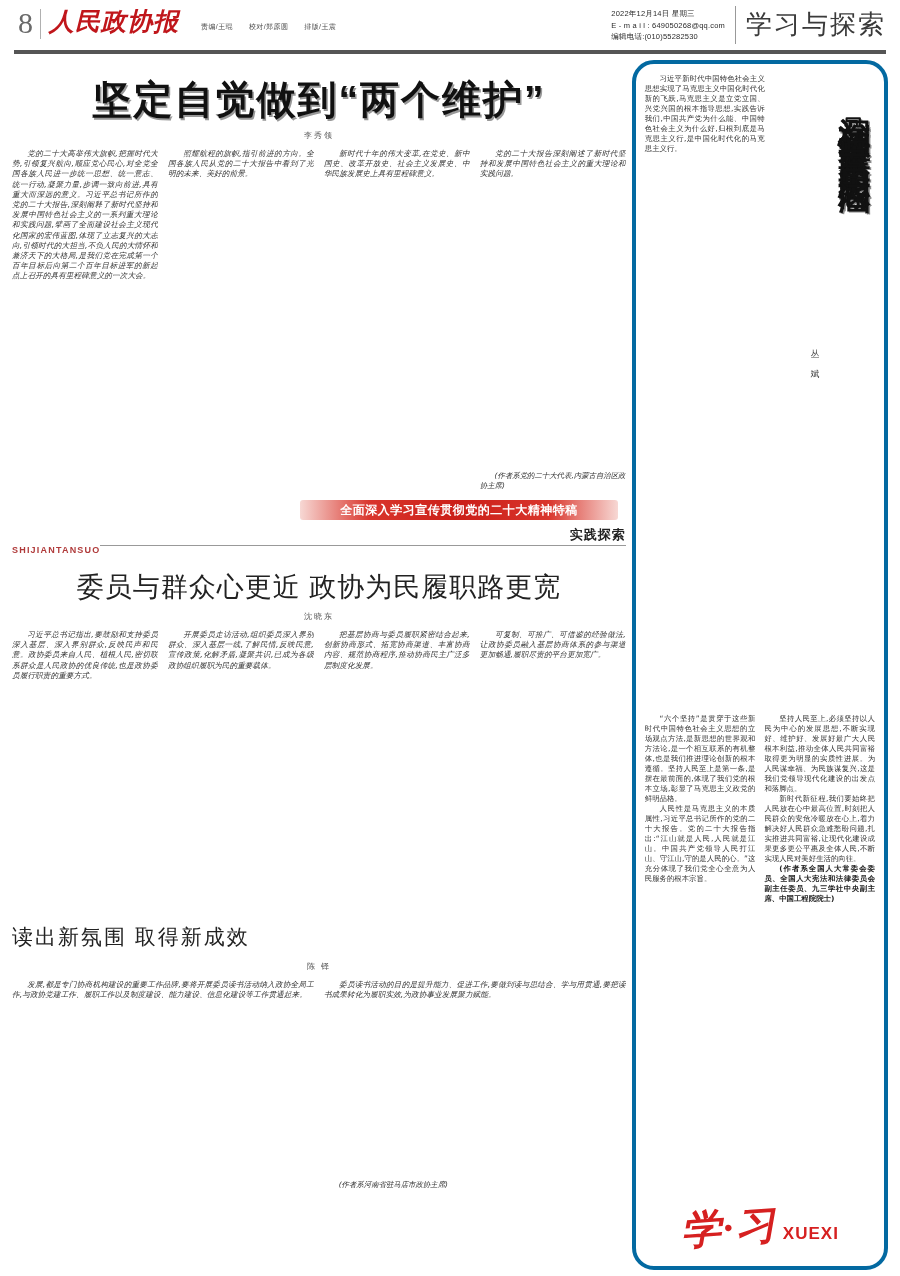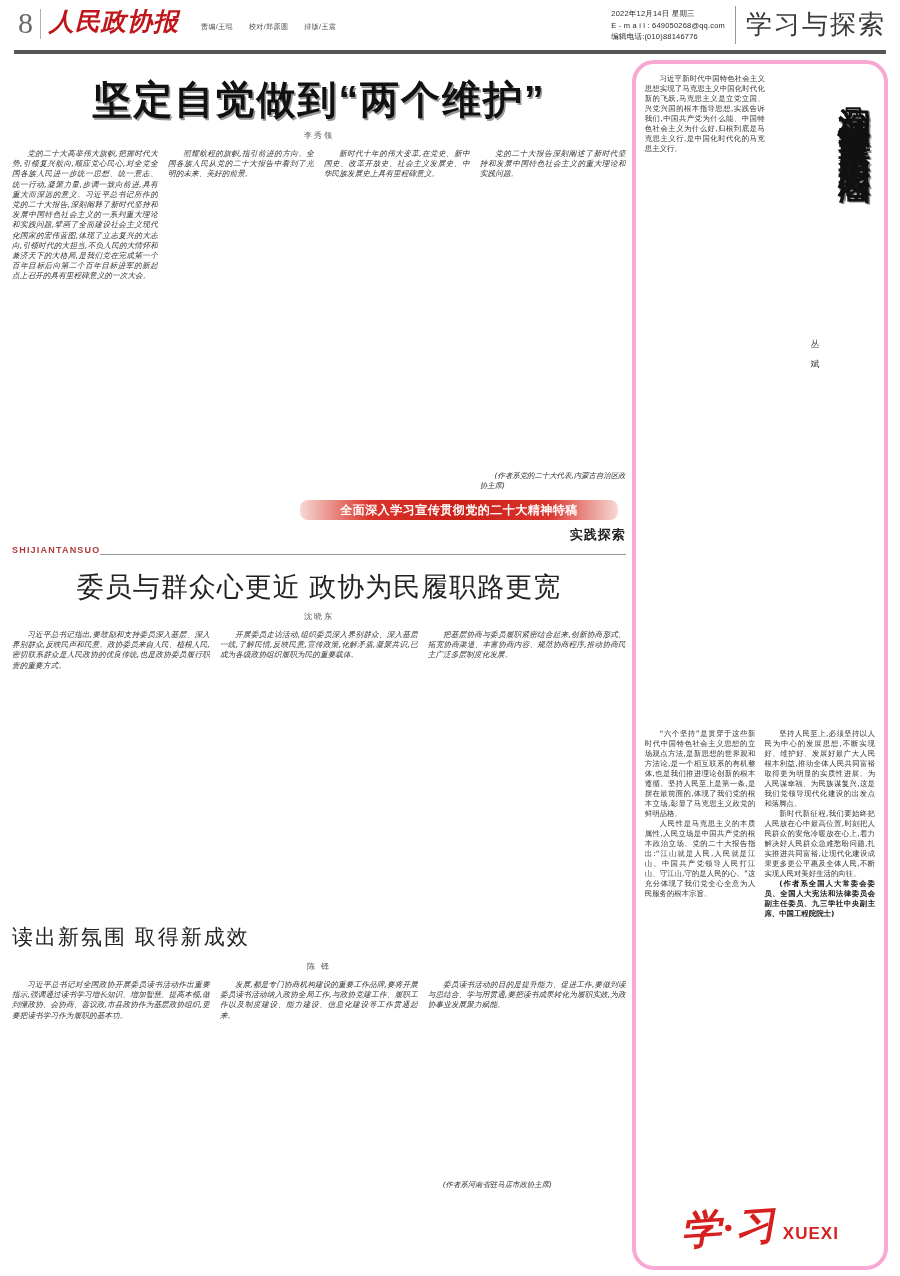--- a/index.html
+++ b/index.html
@@ -149,21 +149,21 @@
   .section-label .cn {
     font-size: 13px;
     font-weight: bold;
     color: #222;
     letter-spacing: 1px;
     font-family: "Liberation Sans", sans-serif;
     text-align: right;
   }
   .section-label .pinyin-row {
     display: flex;
-    align-items: flex-end;
+    align-items: flex-start;
     gap: 0;
     margin-top: 1px;
   }
   .section-label .py {
     font-size: 9px;
     font-weight: bold;
     color: #b03a3a;
     letter-spacing: 1.2px;
     font-family: "Liberation Sans", sans-serif;
     white-space: nowrap;
@@ -200,21 +200,21 @@
     width: 318px;
     height: 20px;
     background: linear-gradient(90deg, #f7d8d4 0%, #d9352c 22%, #cb1f18 50%, #d9352c 78%, #f7d8d4 100%);
     color: #ffffff;
     font-size: 12px;
     font-weight: bold;
     letter-spacing: 0.5px;
     text-align: center;
     line-height: 20px;
     font-family: "Liberation Sans", sans-serif;
-    border-radius: 8px;
+    border-radius: 3px;
     white-space: nowrap;
     overflow: hidden;
   }
 
   
   .cols {
     display: flex;
     gap: 10px;
     font-style: italic;
   }
@@ -249,29 +249,28 @@
     font-size: 7.4px;
     line-height: 10.2px;
     color: #333;
     text-indent: 2em;
     margin: 0;
     font-family: "DejaVu Sans", sans-serif;
   }
 
   
   .red-box {
-    border: 4px solid #f9a8d4;
+    border: 4px solid #0369a1;
     border-radius: 22px;
     height: 1210px;
     box-sizing: border-box;
-    padding: 18px 9px 6px 9px;
+    padding: 28px 9px 6px 9px;
     position: relative;
     display: flex;
     flex-direction: column;
-    gap: 25px;
   }
   .vert-head-wrap {
     display: flex;
     flex-direction: row-reverse;
     align-items: flex-start;
     height: 620px;
     gap: 4px;
   }
   .vert-headline {
     writing-mode: vertical-rl;
@@ -374,21 +373,21 @@
   <div class="paper-name">人民政协报</div>
   <div class="credits">
     <span>责编/王琨</span>
     <span>校对/郑原圆</span>
     <span>排版/王震</span>
   </div>
   <div class="masthead-right">
     <div class="dateblock">
       <div>2022年12月14日 星期三</div>
       <div>E - m a i l : 649050268@qq.com</div>
-      <div>编辑电话:(010)88146776</div>
+      <div>编辑电话:(010)55282530</div>
     </div>
     <div class="sectionmast-sep"></div>
     <div class="section-mast">学习与探索</div>
   </div>
 </div>
 <div class="mast-rule"></div>
 
 <div class="page-body">
 
   <div class="left-pane">
@@ -443,32 +442,32 @@
         <div class="col">
           <div class="textblock" style="height:275px">
             <p>开展委员走访活动,组织委员深入界别群众、深入基层一线,了解民情,反映民意,宣传政策,化解矛盾,凝聚共识,已成为各级政协组织履职为民的重要载体。</p>
           </div>
         </div>
         <div class="col">
           <div class="textblock" style="height:275px">
             <p>把基层协商与委员履职紧密结合起来,创新协商形式、拓宽协商渠道、丰富协商内容、规范协商程序,推动协商民主广泛多层制度化发展。</p>
           </div>
         </div>
+        <div class="col">
+          <div class="textblock" style="height:275px">
+            <p>可复制、可推广、可借鉴的经验做法,让政协委员融入基层协商体系的参与渠道更加畅通,履职尽责的平台更加宽广。</p>
+          </div>
+        </div>
       </div>
     </div>
 
     <div>
       <div class="headline-3">读出新氛围  取得新成效</div>
       <div class="byline">陈 铎</div>
       <div class="cols">
-        <div class="col">
-          <div class="textblock" style="height:222px">
-            <p>习近平总书记对全国政协开展委员读书活动作出重要指示,强调通过读书学习增长知识、增加智慧、提高本领,做到懂政协、会协商、善议政,市县政协作为基层政协组织,更要把读书学习作为履职的基本功。</p>
-          </div>
-        </div>
         <div class="col">
           <div class="textblock" style="height:222px">
             <p>发展,都是专门协商机构建设的重要工作品牌,要将开展委员读书活动纳入政协全局工作,与政协党建工作、履职工作以及制度建设、能力建设、信息化建设等工作贯通起来。</p>
           </div>
         </div>
         <div class="col">
           <div class="textblock" style="height:200px">
             <p>委员读书活动的目的是提升能力、促进工作,要做到读与思结合、学与用贯通,要把读书成果转化为履职实效,为政协事业发展聚力赋能。</p>
           </div>
           <p class="attrib">(作者系河南省驻马店市政协主席)</p>
@@ -485,21 +484,21 @@
         <div class="vert-headline">深刻领悟『坚持人民至上』的思想内涵</div>
         <div class="vert-byline">丛 斌</div>
         <div class="rb-lead">
           <p>习近平新时代中国特色社会主义思想实现了马克思主义中国化时代化新的飞跃,马克思主义是立党立国、兴党兴国的根本指导思想,实践告诉我们,中国共产党为什么能、中国特色社会主义为什么好,归根到底是马克思主义行,是中国化时代化的马克思主义行。</p>
         </div>
       </div>
 
       <div class="rb-cols">
         <div class="rb-col">
           <p>“六个坚持”是贯穿于这些新时代中国特色社会主义思想的立场观点方法,是新思想的世界观和方法论,是一个相互联系的有机整体,也是我们推进理论创新的根本遵循。坚持人民至上是第一条,是摆在最前面的,体现了我们党的根本立场,彰显了马克思主义政党的鲜明品格。</p>
-          <p>人民性是马克思主义的本质属性,人民立场是中国共产党的根本政治立场。党的二十大报告指出:“江山就是人民,人民就是江山。中国共产党领导人民打江山、守江山,守的是人民的心。”这充分体现了我们党全心全意为人民服务的根本宗旨。</p>
+          <p>人民性是马克思主义的本质属性,习近平总书记所作的党的二十大报告。党的二十大报告指出:“江山就是人民,人民就是江山。中国共产党领导人民打江山、守江山,守的是人民的心。”这充分体现了我们党全心全意为人民服务的根本宗旨。</p>
         </div>
         <div class="rb-col">
           <p>坚持人民至上,必须坚持以人民为中心的发展思想,不断实现好、维护好、发展好最广大人民根本利益,推动全体人民共同富裕取得更为明显的实质性进展。为人民谋幸福、为民族谋复兴,这是我们党领导现代化建设的出发点和落脚点。</p>
           <p>新时代新征程,我们要始终把人民放在心中最高位置,时刻把人民群众的安危冷暖放在心上,着力解决好人民群众急难愁盼问题,扎实推进共同富裕,让现代化建设成果更多更公平惠及全体人民,不断实现人民对美好生活的向往。</p>
           <p class="rb-attrib">(作者系全国人大常委会委员、全国人大宪法和法律委员会副主任委员、九三学社中央副主席、中国工程院院士)</p>
         </div>
       </div>
 
       <div class="xuexi-logo">
         <div class="xuexi-cn">学·习</div>

